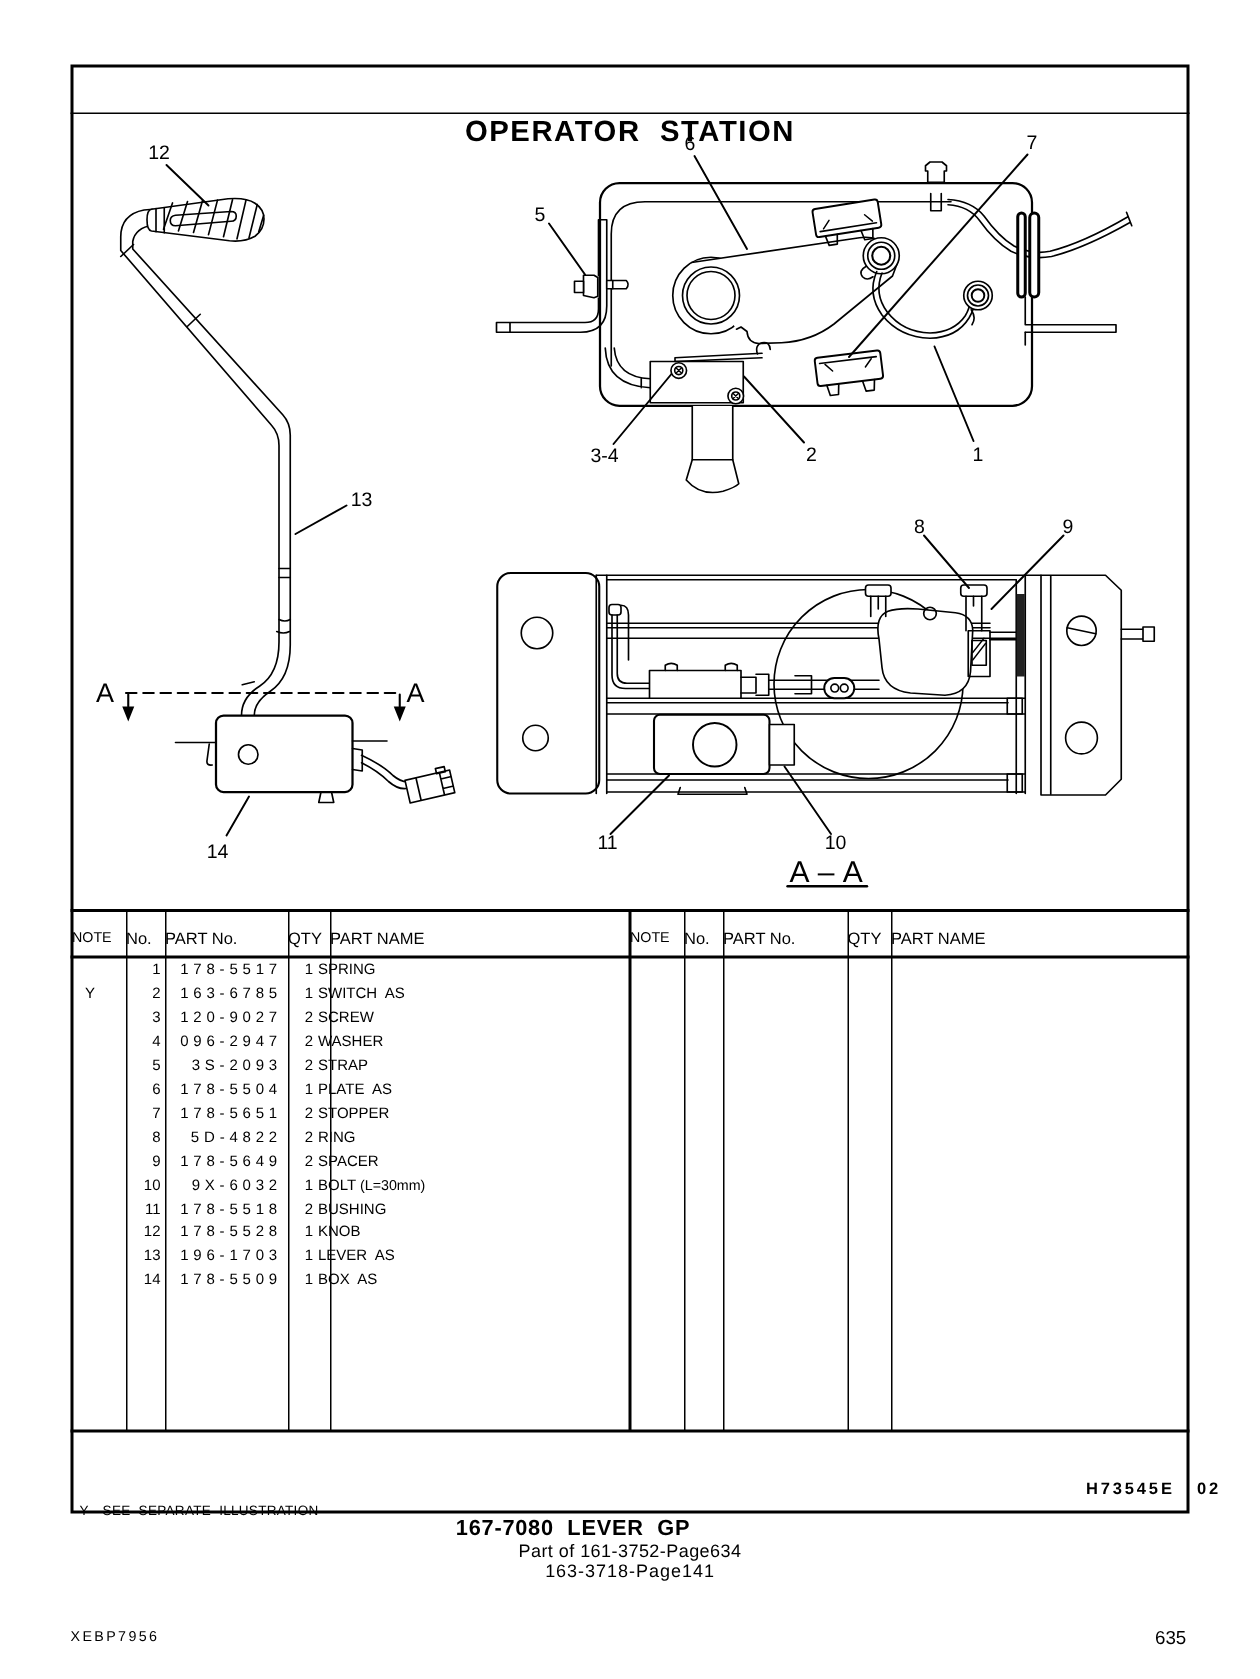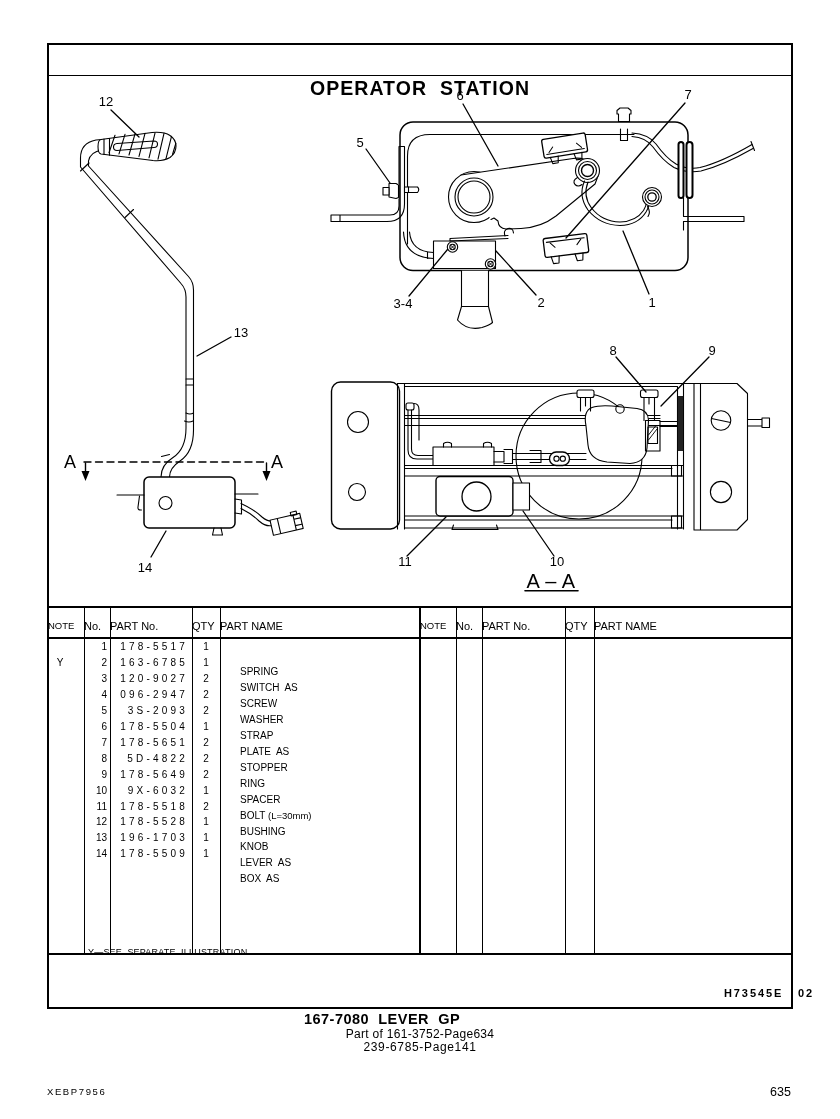--- a/index.html
+++ b/index.html
@@ -293,35 +293,35 @@
 2
 1
 2
 2
 2
 1
 2
 1
 1
 1</div>
-<div class="abs bodycol" style="left:240px;width:190px;margin-top:25px;">SPRING
+<div class="abs bodycol" style="left:212px;width:190px;">SPRING
 SWITCH&nbsp; AS
 SCREW
 WASHER
 STRAP
 PLATE&nbsp; AS
 STOPPER
 RING
 SPACER
 BOLT <span style="font-size:9.5px;">(L=30mm)</span>
 BUSHING
 KNOB
 LEVER&nbsp; AS
 BOX&nbsp; AS</div>
 
-<div class="abs ftr" style="left:53px;top:947px;letter-spacing:0.2px;margin-left:35px;">Y—SEE&nbsp; SEPARATE&nbsp; ILLUSTRATION</div>
+<div class="abs ftr" style="left:53px;top:1002px;letter-spacing:0.2px;">Y—SEE&nbsp; SEPARATE&nbsp; ILLUSTRATION</div>
 <div class="abs" style="left:690px;top:987px;font-size:11px;font-weight:bold;letter-spacing:1.9px;padding-left:34px;">H73545E&nbsp;&nbsp;&nbsp;02</div>
 
 <div class="abs" style="left:0;top:1011px;width:764px;text-align:center;font-size:14.5px;font-weight:bold;letter-spacing:0.5px;">167-7080&nbsp;&nbsp;LEVER&nbsp; GP</div>
 <div class="abs" style="left:0;top:1027px;width:840px;text-align:center;font-size:12px;letter-spacing:0.3px;">Part of 161-3752-Page634</div>
-<div class="abs" style="left:0;top:1040px;width:840px;text-align:center;font-size:12px;letter-spacing:0.65px;">239-6785-Page141</div>
+<div class="abs" style="left:0;top:1040px;width:840px;text-align:center;font-size:12px;letter-spacing:0.65px;">163-3718-Page141</div>
 <div class="abs" style="left:47px;top:1086px;font-size:9.5px;letter-spacing:1.6px;">XEBP7956</div>
 <div class="abs" style="left:770px;top:1085px;font-size:12.5px;">635</div>
 
 </body></html>

